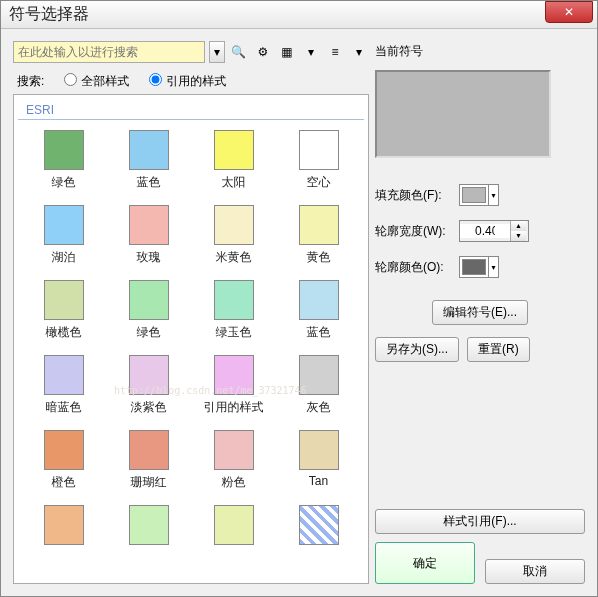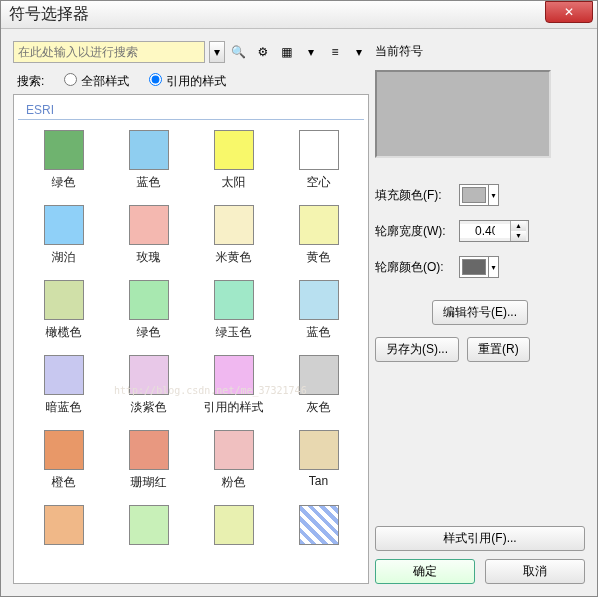--- a/index.html
+++ b/index.html
@@ -221,18 +221,18 @@
       </div>
       <div class="btn-row">
         <div class="btn">另存为(S)...</div>
         <div class="btn">重置(R)</div>
       </div>
 
       <div class="bottom-btns">
         <div class="btn" style="width:100%;">样式引用(F)...</div>
         <div class="ok-cancel">
           <div class="btn primary" style="flex:1;">确定</div>
-          <div class="btn" style="flex:1;">取消</div>
+          <div class="btn" style="flex:1;margin-top:17px;">取消</div>
         </div>
       </div>
     </div>
   </div>
 </div>
 
 </body></html>

